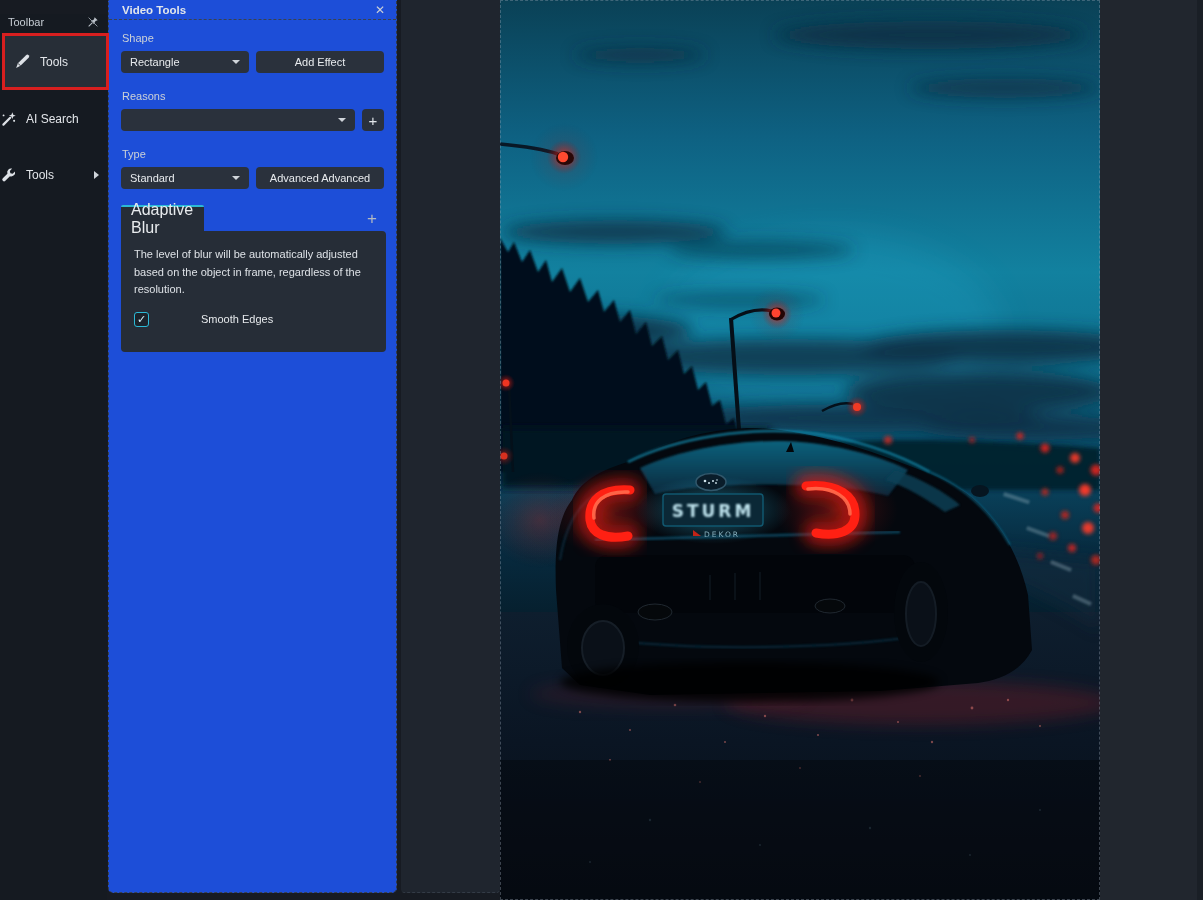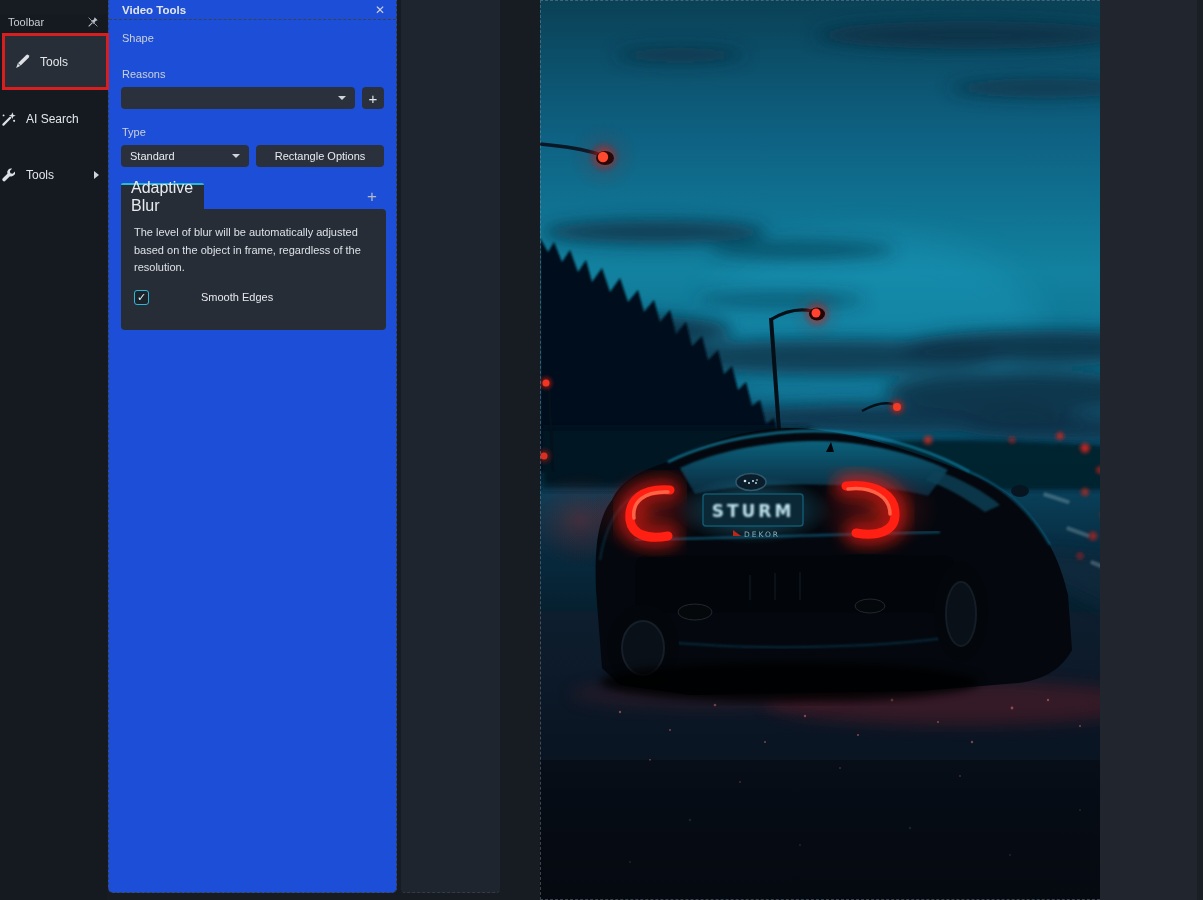--- a/index.html
+++ b/index.html
@@ -68,21 +68,21 @@
   .sub-panel { position:absolute; left:401px; top:0; width:99px; height:893px;
     background:#1f252e; border-bottom:1px dashed #333b46;
     border-radius:0 0 4px 4px; z-index:1; }
   .right-gutter { position:absolute; left:1100px; top:0; width:103px; height:900px;
     background:#21262e; }
   .scroll-strip { position:absolute; right:0; top:0; width:6px; height:900px;
     background:#1a1f26; }
 
   
   .canvas { position:absolute; left:500px; top:0; width:600px; height:900px;
-    outline:1px dashed rgba(150,162,178,.38); outline-offset:-1px; background:#071a26;margin-left:40px; }
+    outline:1px dashed rgba(150,162,178,.38); outline-offset:-1px; background:#071a26; }
   .canvas svg { display:block; }
 </style>
 </head>
 <body>
 
 <div class="app">
 
   <aside class="sidebar">
     <div class="sb-header">
       <span>Toolbar</span>
@@ -122,39 +122,46 @@
 
   <section class="panel">
     <div class="panel-header">
       <span>Video Tools</span>
       <span class="close-x">✕</span>
     </div>
 
     <div class="panel-body">
 
       <label class="field-label">Shape</label>
+      <div class="row">
+        <div class="select">
+          <span>Rectangle</span>
+          <span class="chev-down"></span>
+        </div>
+        <button class="btn">Add Effect</button>
+      </div>
 
       <div class="gap"></div>
       <label class="field-label">Reasons</label>
       <div class="row">
         <div class="select wide">
           <span></span>
           <span class="chev-down"></span>
         </div>
         <div class="plus-btn">+</div>
       </div>
 
       <div class="gap"></div>
       <label class="field-label">Type</label>
       <div class="row">
         <div class="select">
           <span>Standard</span>
           <span class="chev-down"></span>
         </div>
-        <button class="btn">Rectangle Options</button>
+        <button class="btn">Advanced Advanced</button>
       </div>
 
       <div class="tabs">
         <div class="tab">
           <span>Adaptive Blur</span>
         </div>
         <span class="tab-plus">+</span>
       </div>
 
       <div class="card">

